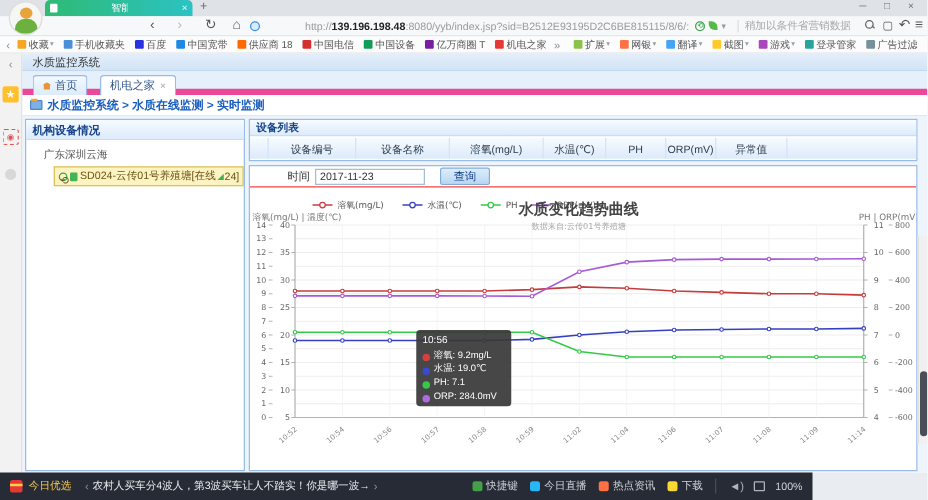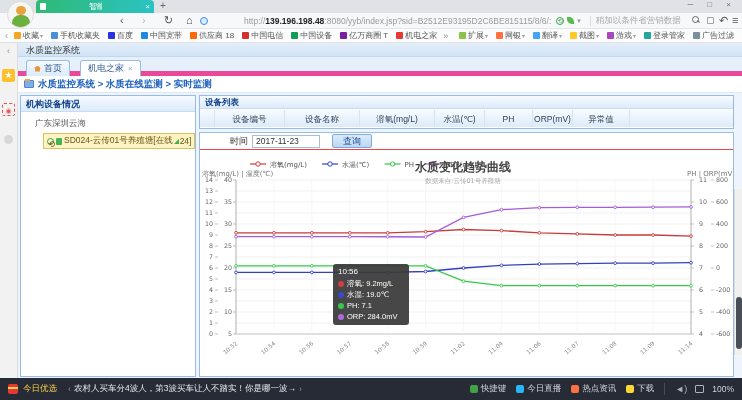--- a/index.html
+++ b/index.html
@@ -92,38 +92,38 @@
   .th-cell:nth-child(4){width:75px;}
   .th-cell:nth-child(5){width:50px;}
   .th-cell:nth-child(6){width:48px;}
   .th-cell:nth-child(7){width:40px;}
   .th-cell:nth-child(8){width:57px;}
   .th-cell:nth-child(9){flex:1 1 auto;text-align:right;padding-right:0;}
 
   .curve-panel{position:absolute;left:0;top:37px;right:0;bottom:0;overflow:hidden;}
   .query-row{height:17px;border-bottom:1px solid #ef4444;display:flex;align-items:center;padding-left:30px;}
   .qlabel{color:#333;font-size:9px;margin-right:4px;}
-  .qinput{width:68px;height:13px;border:1px solid #a4bed4;font-size:8.5px;padding:0 3px;color:#333;font-family:inherit;}
+  .qinput{width:88px;height:13px;border:1px solid #a4bed4;font-size:8.5px;padding:0 3px;color:#333;font-family:inherit;}
   .qbtn{margin-left:12px;width:40px;height:14px;background:linear-gradient(#dcecfb,#b9d7f2);border:1px solid #7eabd8;
         border-radius:2px;color:#15428b;font-size:9px;line-height:12px;text-align:center;}
   .chart-wrap{position:relative;width:537px;height:214px;}
 
   
   .tooltip{position:absolute;left:333px;top:264px;width:76px;background:rgba(55,55,55,0.92);border-radius:3px;
            padding:3px 5px;color:#fff;z-index:40;}
   .tooltip .tt-time{font-size:8px;margin-bottom:2px;}
-  .tt-row{display:flex;align-items:center;font-size:7.5px;line-height:11px;white-space:nowrap;}
+  .tt-row{display:flex;align-items:flex-end;font-size:7.5px;line-height:11px;white-space:nowrap;}
   .tt-row i{width:6px;height:6px;border-radius:50%;margin-right:3px;flex:0 0 auto;}
 
   
   .scrollbar{position:absolute;right:0px;top:146px;bottom:23px;width:8px;background:#f0f0f0;border-left:1px solid #ddd;}
   .thumb{position:absolute;left:1px;top:108px;width:6px;height:52px;background:#4a4f57;border-radius:3px;}
 
   
-  .statusbar{position:absolute;left:0;bottom:0;width:742px;height:22px;background:#272b35;display:flex;align-items:center;
+  .statusbar{position:absolute;left:0;bottom:0;width:650px;height:22px;background:#272b35;display:flex;align-items:center;
              color:#cfd3da;font-size:8.5px;}
   .gift{width:10px;height:10px;background:#e53935;border-radius:2px;margin:0 5px 0 8px;position:relative;}
   .gift:before{content:"";position:absolute;left:0;top:3px;width:10px;height:1.5px;background:#ffd04c;}
   .promo{color:#ffd04c;margin-right:8px;white-space:nowrap;}
   .marq-arrow{color:#8a8f99;font-size:9px;margin:0 3px;}
   .marquee{color:#e8eaee;white-space:nowrap;overflow:hidden;max-width:280px;}
   .sb-right{margin-left:auto;display:flex;align-items:center;padding-right:8px;}
   .sb-item{display:inline-flex;align-items:center;margin-left:10px;white-space:nowrap;}
   .sb-item i{width:8px;height:8px;border-radius:2px;margin-right:3px;display:inline-block;}
   .sb-div{width:1px;height:12px;background:#454b57;margin-left:10px;}

